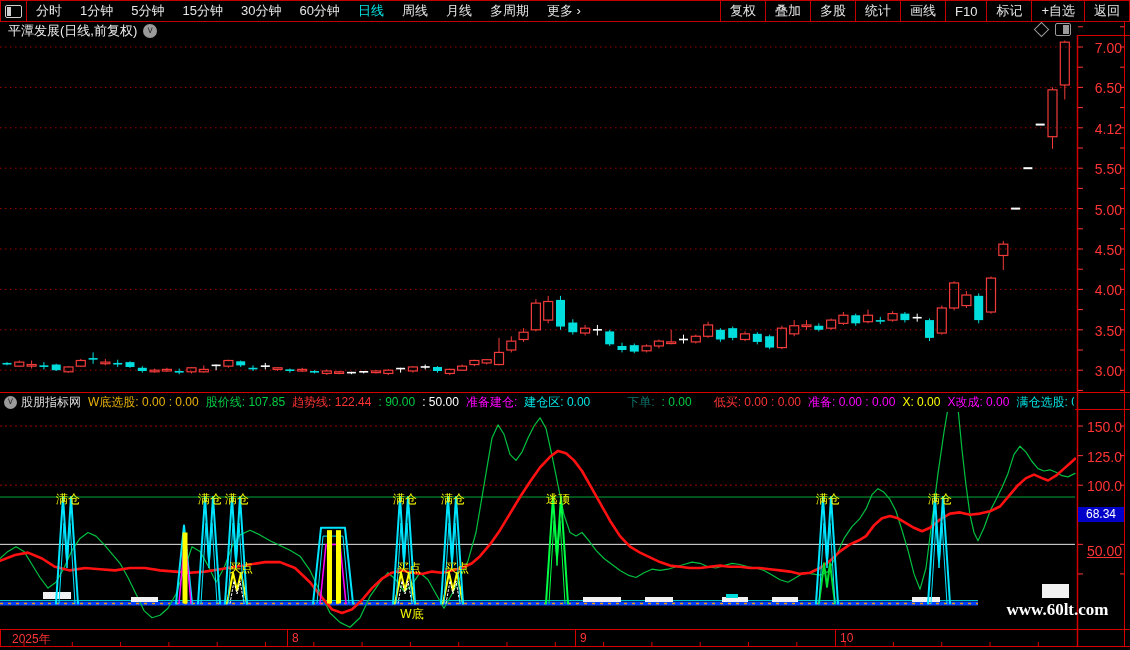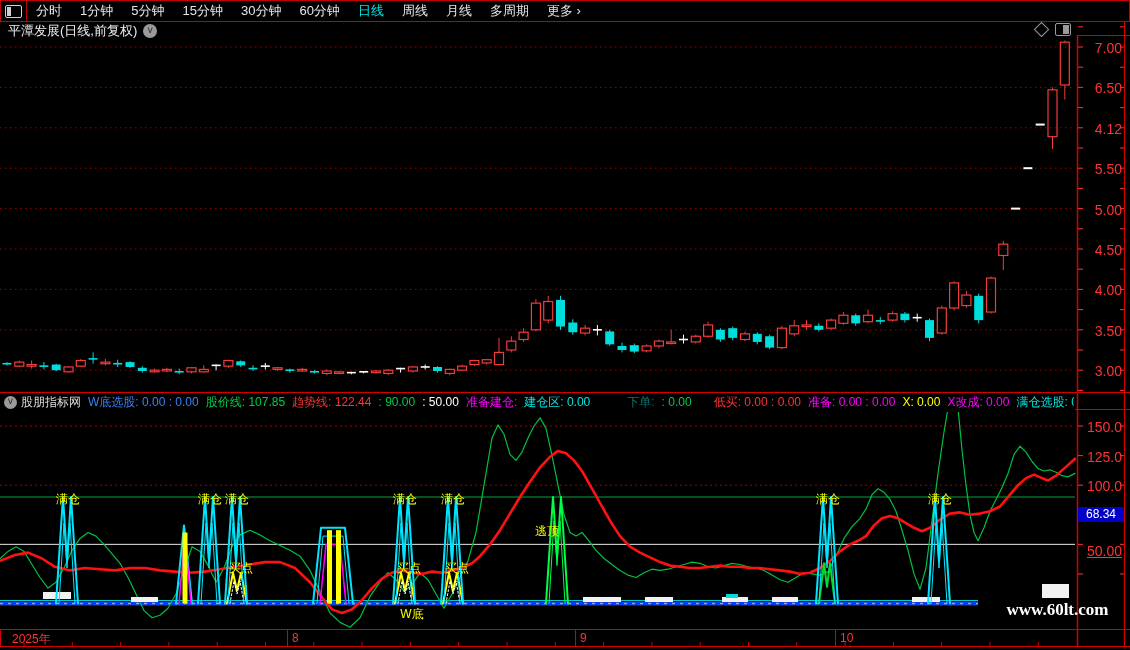--- a/index.html
+++ b/index.html
@@ -61,20 +61,31 @@
         <div class="mi">1分钟</div>
         <div class="mi">5分钟</div>
         <div class="mi">15分钟</div>
         <div class="mi">30分钟</div>
         <div class="mi">60分钟</div>
         <div class="mi active">日线</div>
         <div class="mi">周线</div>
         <div class="mi">月线</div>
         <div class="mi">多周期</div>
         <div class="mi">更多 ›</div>
+      </div>
+    <div id="menu-right">
+        <div class="mi">复权</div>
+        <div class="mi">叠加</div>
+        <div class="mi">多股</div>
+        <div class="mi">统计</div>
+        <div class="mi">画线</div>
+        <div class="mi">F10</div>
+        <div class="mi">标记</div>
+        <div class="mi">+自选</div>
+        <div class="mi">返回</div>
       </div>
   </div>
 
   <div id="titlebar">
     <span class="t">平潭发展(日线,前复权)</span>
     <span class="circle-icon">˅</span>
     <span id="tb-icons">
       <span class="diamond"></span>
       <span class="splitsq"></span>
     </span>
@@ -471,21 +482,21 @@
     </div>
 
   <div id="marker" style="top: 507.012px;">
     <span>68.34</span>
   </div>
 
   <div id="ind-header">
     <span class="circle-icon" style="width:13px;height:13px;line-height:12px;">˅</span>
     <span id="ind-segments">
         <div class="seg" style="color: rgb(221, 221, 221);">股朋指标网</div>
-        <div class="seg" style="color: #3b82f6;">W底选股: 0.00 : 0.00</div>
+        <div class="seg" style="color: #eab308;">W底选股: 0.00 : 0.00</div>
         <div class="seg" style="color: rgb(0, 204, 68);">股价线: 107.85</div>
         <div class="seg" style="color: rgb(255, 52, 52);">趋势线: 122.44</div>
         <div class="seg" style="color: rgb(0, 204, 68);">: 90.00</div>
         <div class="seg" style="color: rgb(255, 255, 255);">: 50.00</div>
         <div class="seg" style="color: rgb(255, 0, 255);">准备建仓:</div>
         <div class="seg" style="color: rgb(0, 229, 229);">建仓区: 0.00</div>
         <div class="seg" style="color: #0f766e; margin-left: 30px;">下单:</div>
         <div class="seg" style="color: rgb(0, 204, 68);">: 0.00</div>
         <div class="seg" style="color: rgb(255, 52, 52); margin-left: 15px;">低买: 0.00 : 0.00</div>
         <div class="seg" style="color: rgb(255, 0, 255);">准备: 0.00 : 0.00</div>
@@ -505,21 +516,21 @@
       <div class="sig" style="left:51px;top:491px;">满仓</div>
       <div class="sig" style="left:193px;top:491px;">满仓</div>
       <div class="sig" style="left:220px;top:491px;">满仓</div>
       <div class="sig" style="left:388px;top:491px;">满仓</div>
       <div class="sig" style="left:436px;top:491px;">满仓</div>
       <div class="sig" style="left:811px;top:491px;">满仓</div>
       <div class="sig" style="left:923px;top:491px;">满仓</div>
       <div class="sig" style="left:224px;top:560px;">买点</div>
       <div class="sig" style="left:392px;top:560px;">买点</div>
       <div class="sig" style="left:440px;top:560px;">买点</div>
-      <div class="sig" style="left:530px;top:491px;margin-top:32px;">逃顶</div>
+      <div class="sig" style="left:541px;top:491px;">逃顶</div>
       <div class="sig" style="left:395px;top:606px;">W底</div>
     </div>
 
   <div id="watermark">
     <div class="wm2">www.60lt.com</div>
   </div>
 
 </div>
 
 </body></html>

